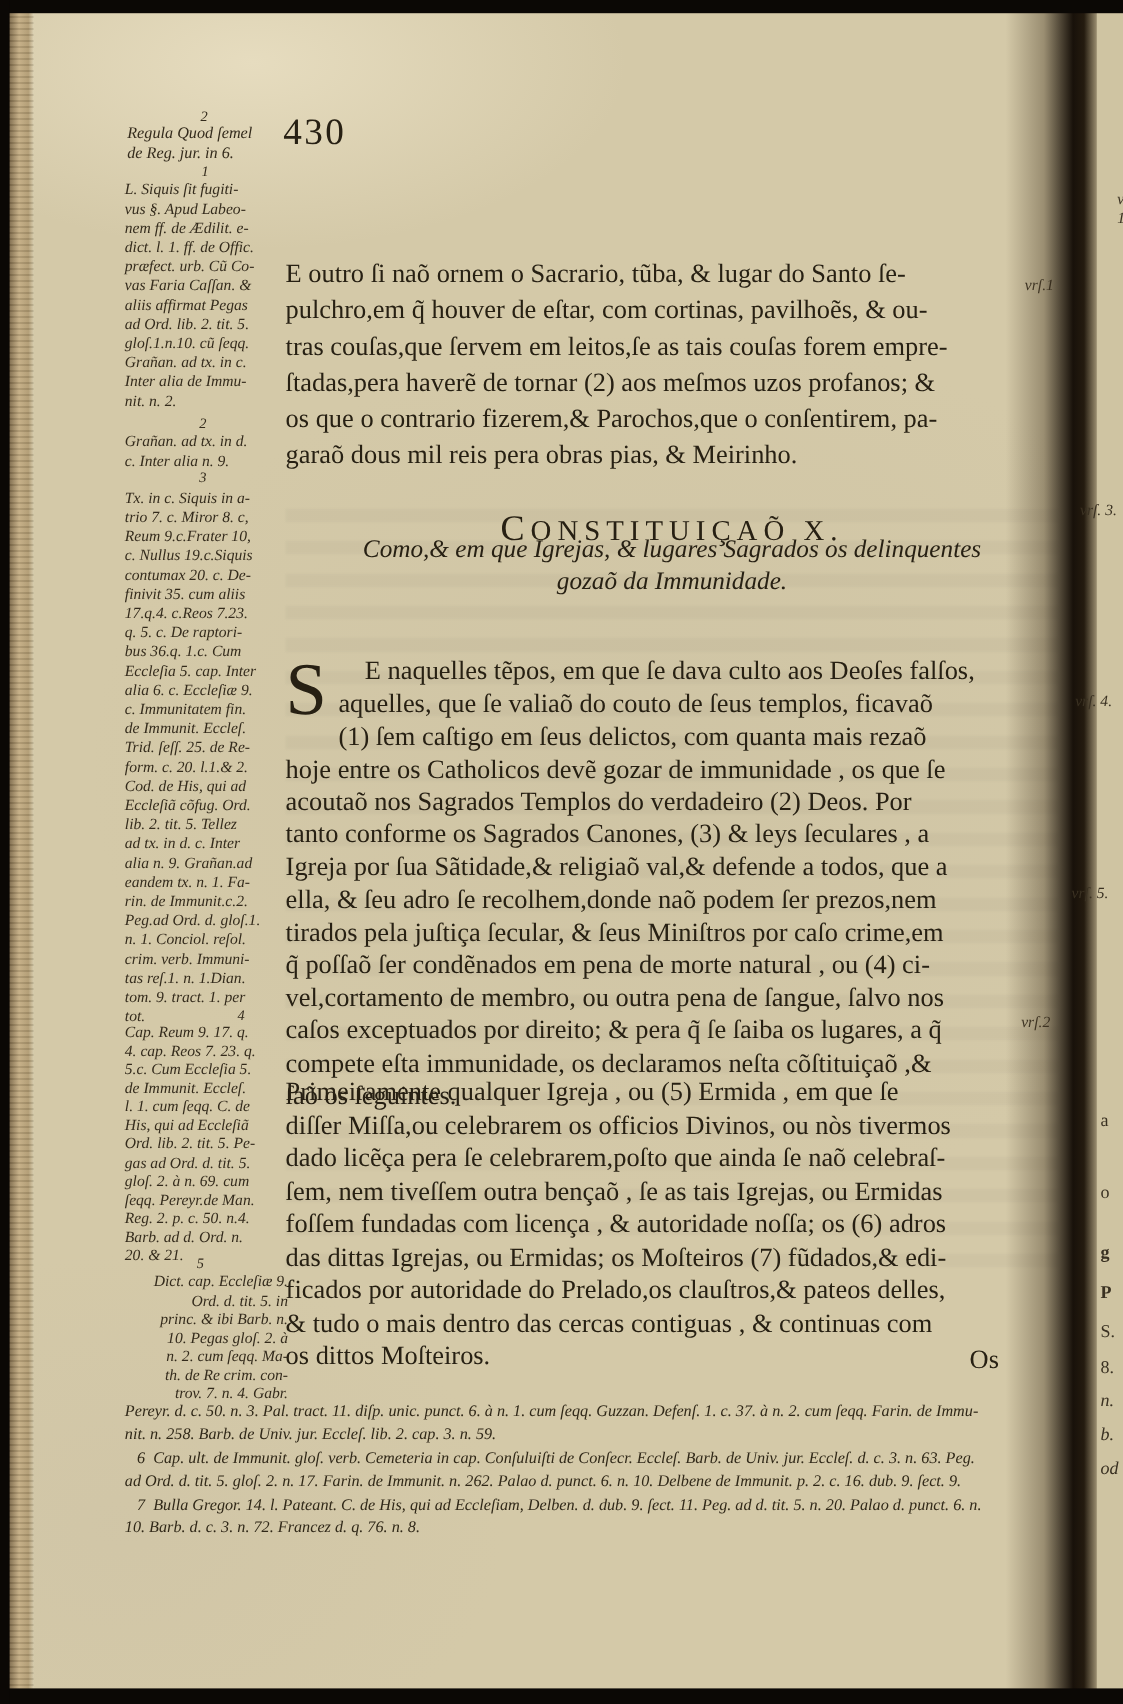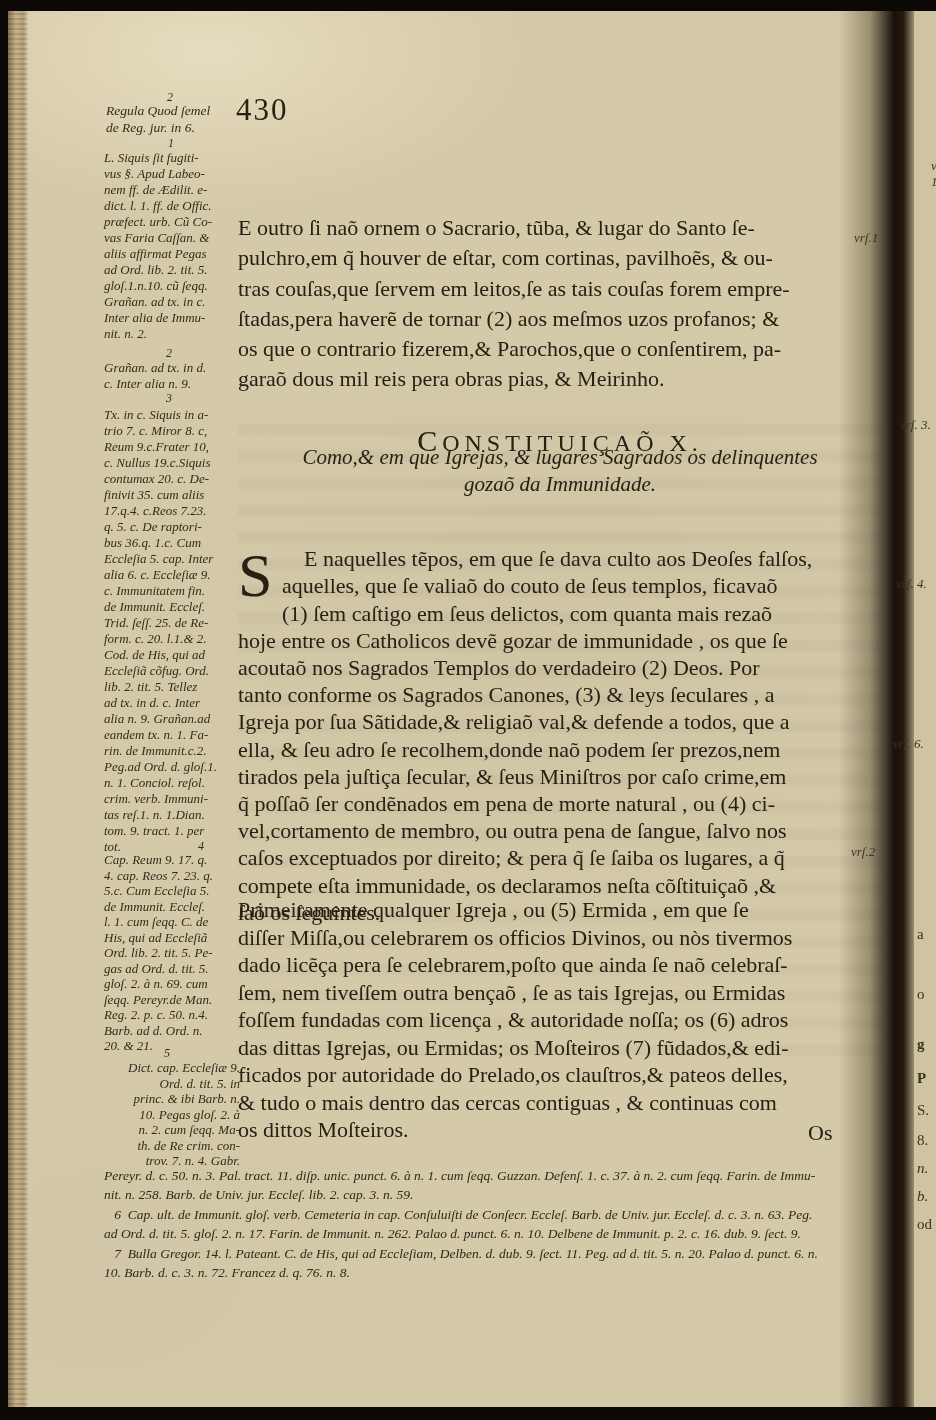--- a/index.html
+++ b/index.html
@@ -59,21 +59,21 @@
   .footnotes{position:absolute;left:104px;top:1166px;width:782px;font-size:13.5px;line-height:19.4px;
     font-style:italic;white-space:pre-line;color:#302818;}
 
   .vnote{position:absolute;font-size:13px;font-style:italic;color:#3a3122;}
   .vl1{left:854px;top:230px;} .vl2{left:851px;top:844px;}
   .vr1{left:900px;top:158px;margin-left:31px;} .vr2{left:900px;top:417px;}
   .vr3{left:896px;top:576px;} .vr4{left:893px;top:736px;}
   .edge-letter{position:absolute;left:917px;font-size:15px;color:#3a3122;}
   .el0{top:926px;} .el1{top:986px;} .el2{top:1036px;font-weight:bold;} .el3{top:1070px;font-weight:bold;}
   .el4{top:1102px;} .el5{top:1132px;} .el6{top:1160px;font-style:italic;} .el7{top:1188px;font-style:italic;}
-  .el8{top:1216px;}
+  .el8{top:1216px;font-style:italic;}
 </style>
 </head>
 <body>
 
 <div class="scan">
   <div class="paper"></div>
   <div class="fore-edge"></div>
   <div class="facing"></div>
   <div class="ghost"></div>
 
@@ -192,21 +192,21 @@
 ad Ord. d. tit. 5. gloſ. 2. n. 17. Farin. de Immunit. n. 262. Palao d. punct. 6. n. 10. Delbene de Immunit. p. 2. c. 16. dub. 9. ſect. 9.
 &nbsp;&nbsp;&nbsp;7&nbsp;&nbsp;Bulla Gregor. 14. l. Pateant. C. de His, qui ad Eccleſiam, Delben. d. dub. 9. ſect. 11. Peg. ad d. tit. 5. n. 20. Palao d. punct. 6. n.
 10. Barb. d. c. 3. n. 72. Francez d. q. 76. n. 8.</div>
 
   <div class="vnote vl1">vrſ.1</div>
   <div class="vnote vl2">vrſ.2</div>
   <div class="gutter"></div>
   <div class="vnote vr1">vrſ. 1</div>
   <div class="vnote vr2">vrſ. 3.</div>
   <div class="vnote vr3">vrſ. 4.</div>
-  <div class="vnote vr4">vrſ. 6.</div>
+  <div class="vnote vr4">vrſ. 5.</div>
   <span class="edge-letter el0">a</span>
   <span class="edge-letter el1">o</span>
   <span class="edge-letter el2">g</span>
   <span class="edge-letter el3">P</span>
   <span class="edge-letter el4">S.</span>
   <span class="edge-letter el5">8.</span>
   <span class="edge-letter el6">n.</span>
   <span class="edge-letter el7">b.</span>
   <span class="edge-letter el8">od</span>
 

